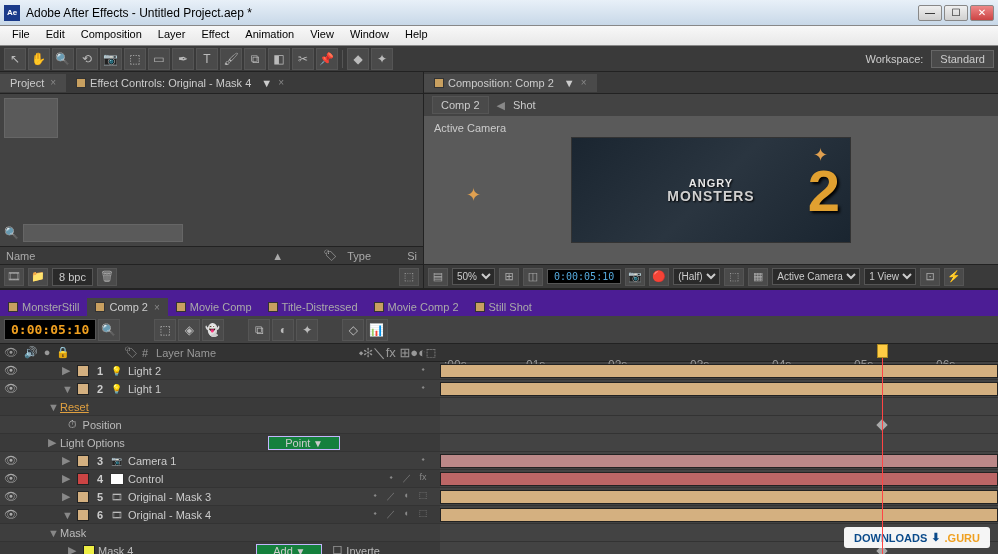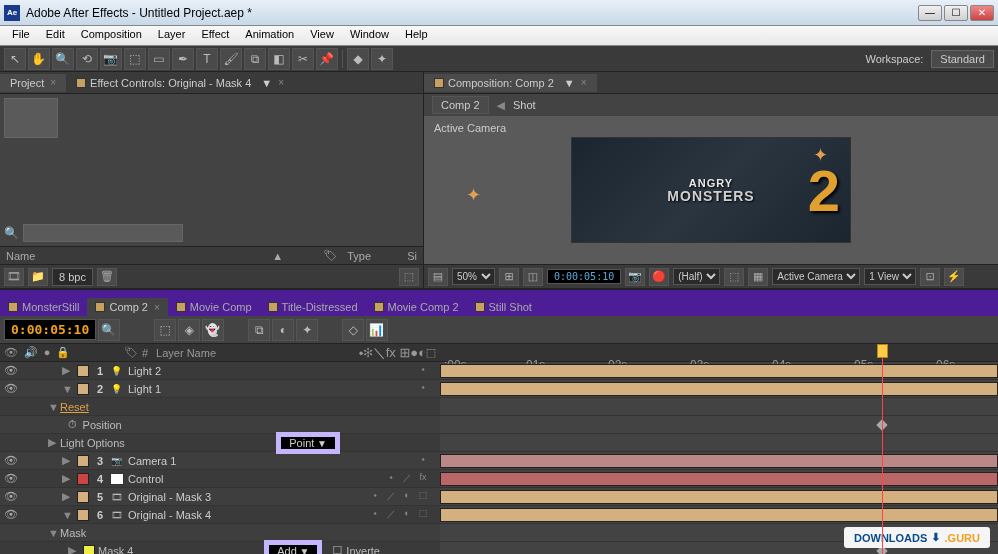--- a/index.html
+++ b/index.html
@@ -69,21 +69,21 @@
 .layer-num{width:16px;text-align:center;font-weight:bold}
 .expand-arrow{width:12px;color:#888;cursor:pointer}
 .layer-icon{width:14px;height:12px;margin:0 2px;display:inline-flex;align-items:center;justify-content:center;font-size:9px}
 .layer-name{flex:1;padding-left:2px}
 .layer-switches{display:flex;gap:2px;padding-right:6px}
 .switch-box{width:14px;height:14px;color:#888;text-align:center;font-size:9px}
 .sub-row{height:18px;display:flex;align-items:center;padding-left:48px;color:#bbb;border-bottom:1px solid #333}
 .sub-row.even{background:#3e3e3e}
 .sub-label{flex:1}
 .sub-value{color:#e0a040;text-decoration:underline;padding-right:100px}
-.dropdown-small{background:#000000;border:5px solid #c4b5fd;color:#ccc;padding:0 8px;font-size:10px;margin-right:100px}
+.dropdown-small{background:#15803d;border:1px solid #c4b5fd;color:#ccc;padding:0 16px;font-size:10px;margin-right:100px}
 .time-ruler{height:18px;background:#333;display:flex;align-items:center;position:relative;border-bottom:1px solid #222}
 .time-tick{position:absolute;color:#999;font-size:12px;top:14px}
 .track-row{height:18px;border-bottom:1px solid #333;position:relative}
 .track-bar{position:absolute;height:14px;top:2px;border:1px solid #222}
 .playhead{position:absolute;top:0;bottom:0;width:1px;background:#f44;z-index:10}
 .playhead-head{position:absolute;top:0;left:-5px;width:11px;height:14px;background:#fc4;border:1px solid #a82}
 .keyframe{position:absolute;width:8px;height:8px;background:#aaa;transform:rotate(45deg);top:5px}
 .watermark{position:absolute;bottom:6px;right:8px;background:rgba(255,255,255,0.95);padding:4px 10px;border-radius:3px;font-size:14px;font-weight:bold;color:#0a4a8a;display:flex;align-items:center;gap:4px}
 .watermark .guru{color:#f0a020}
 </style>

